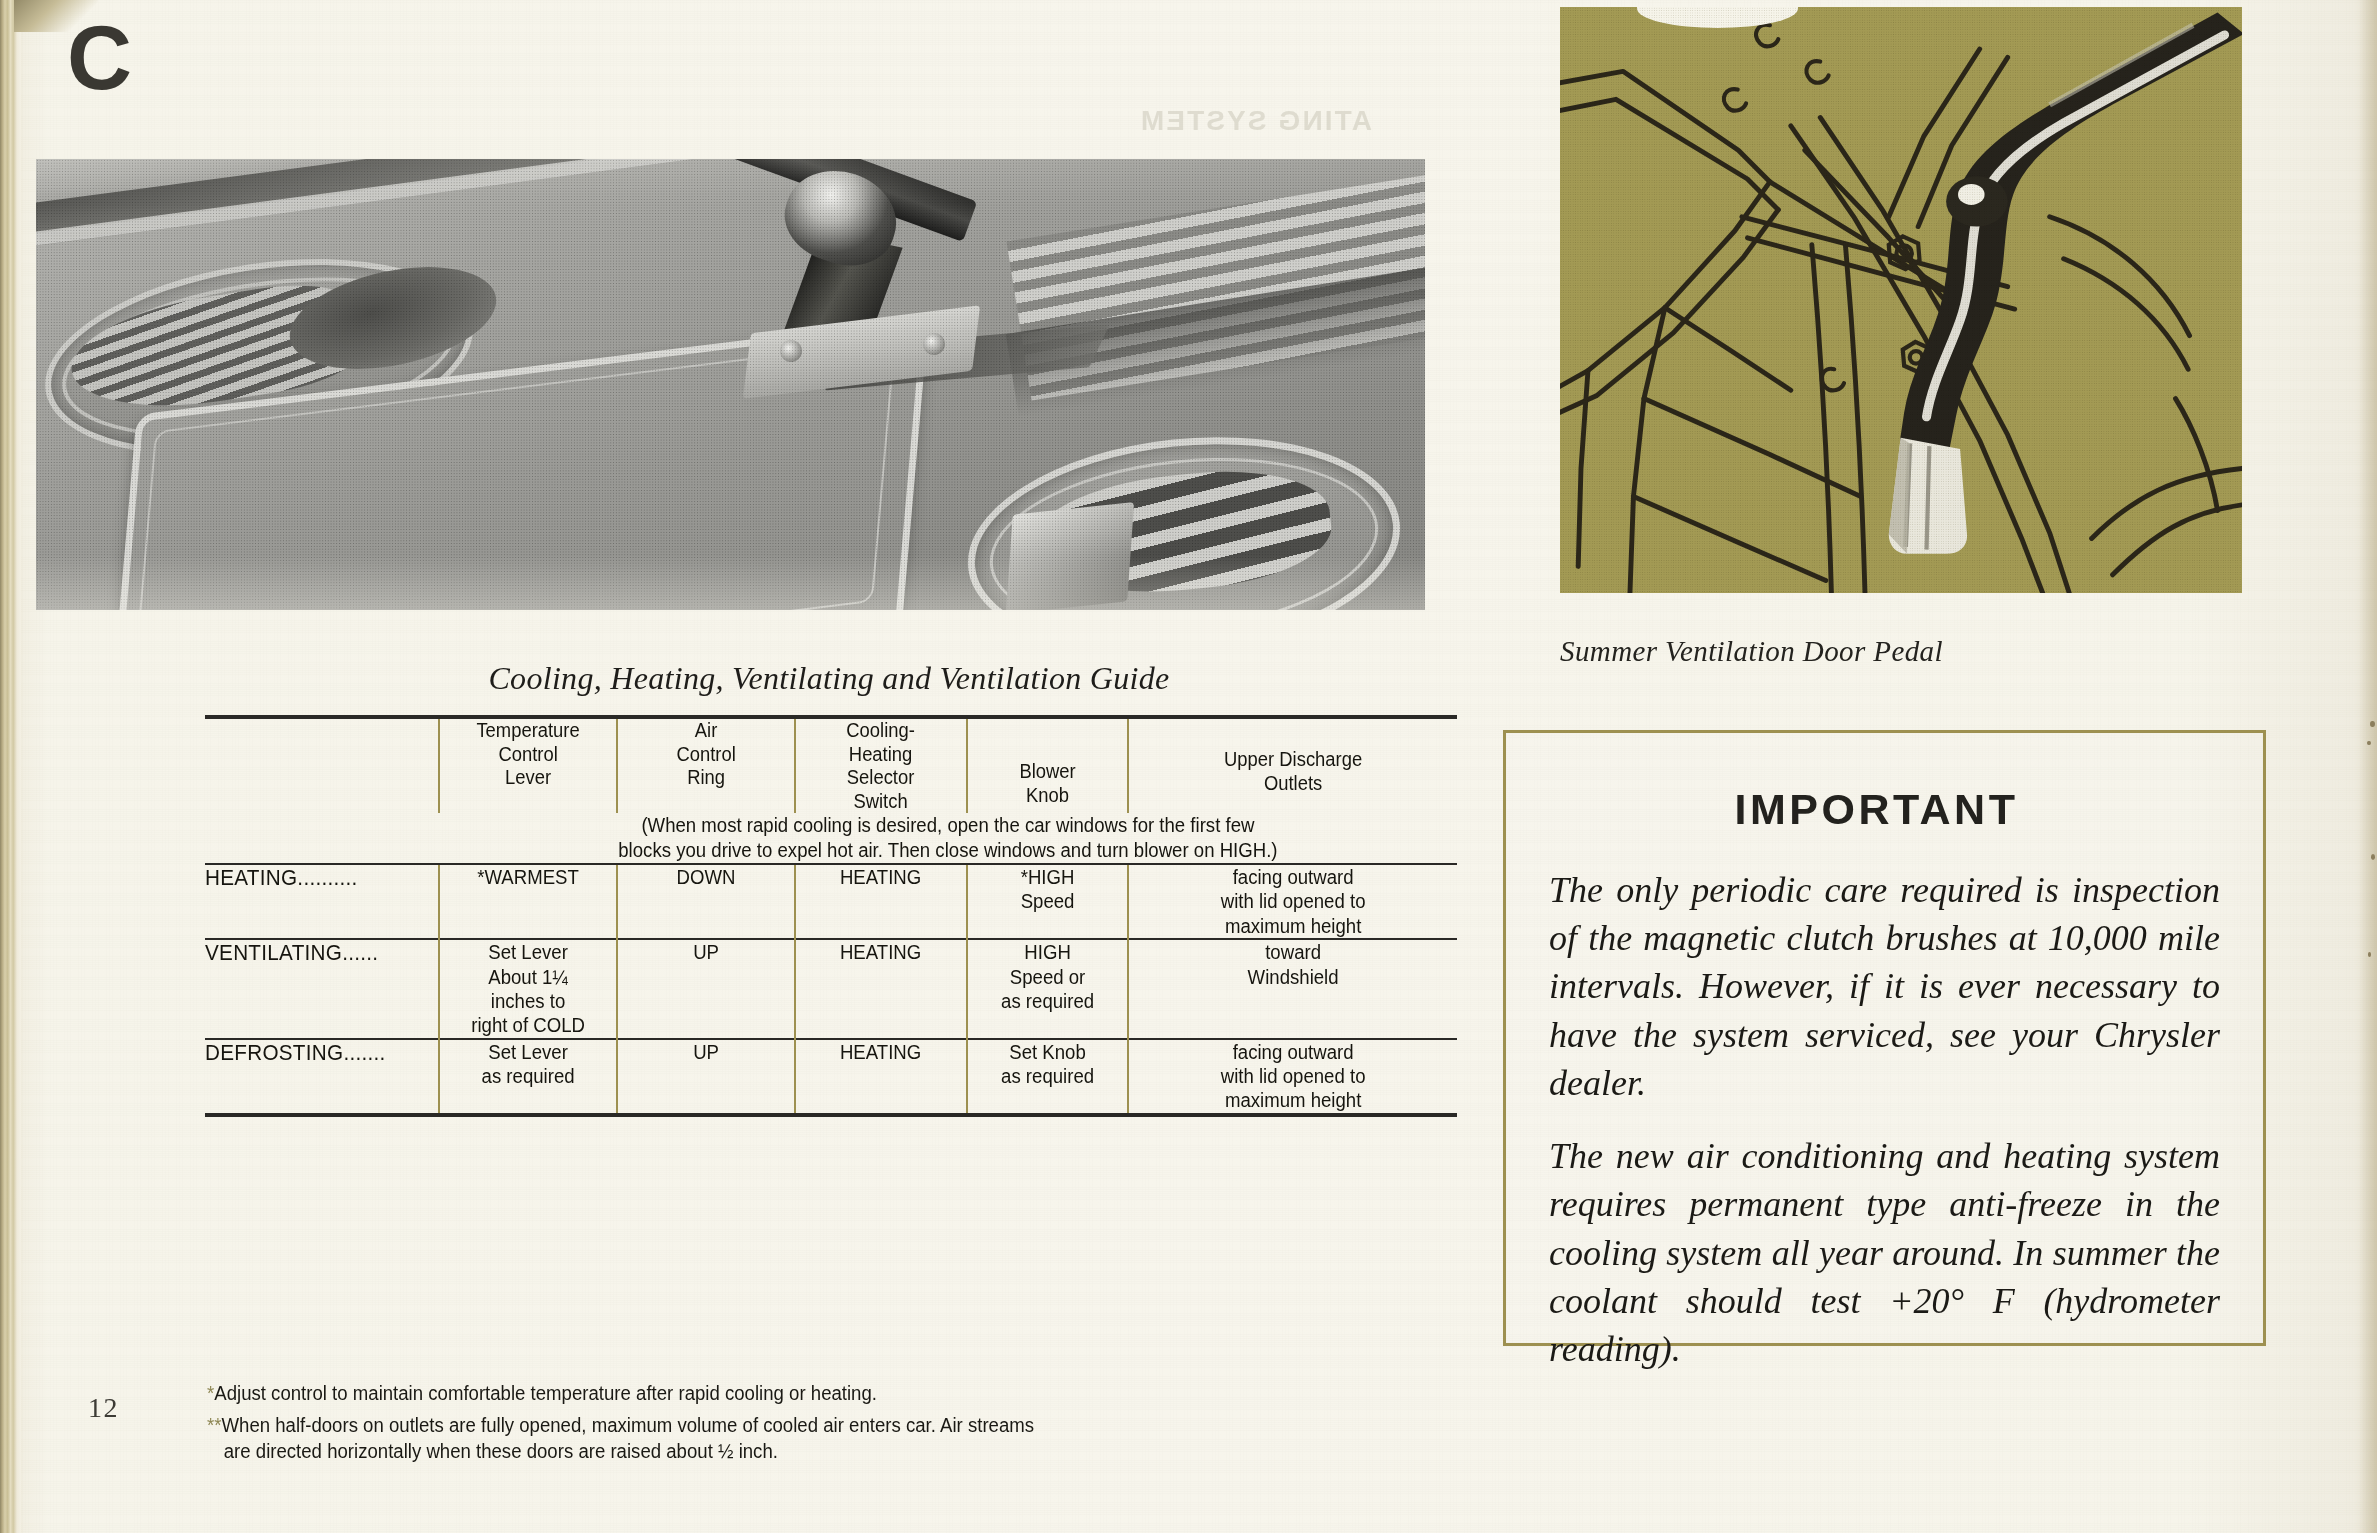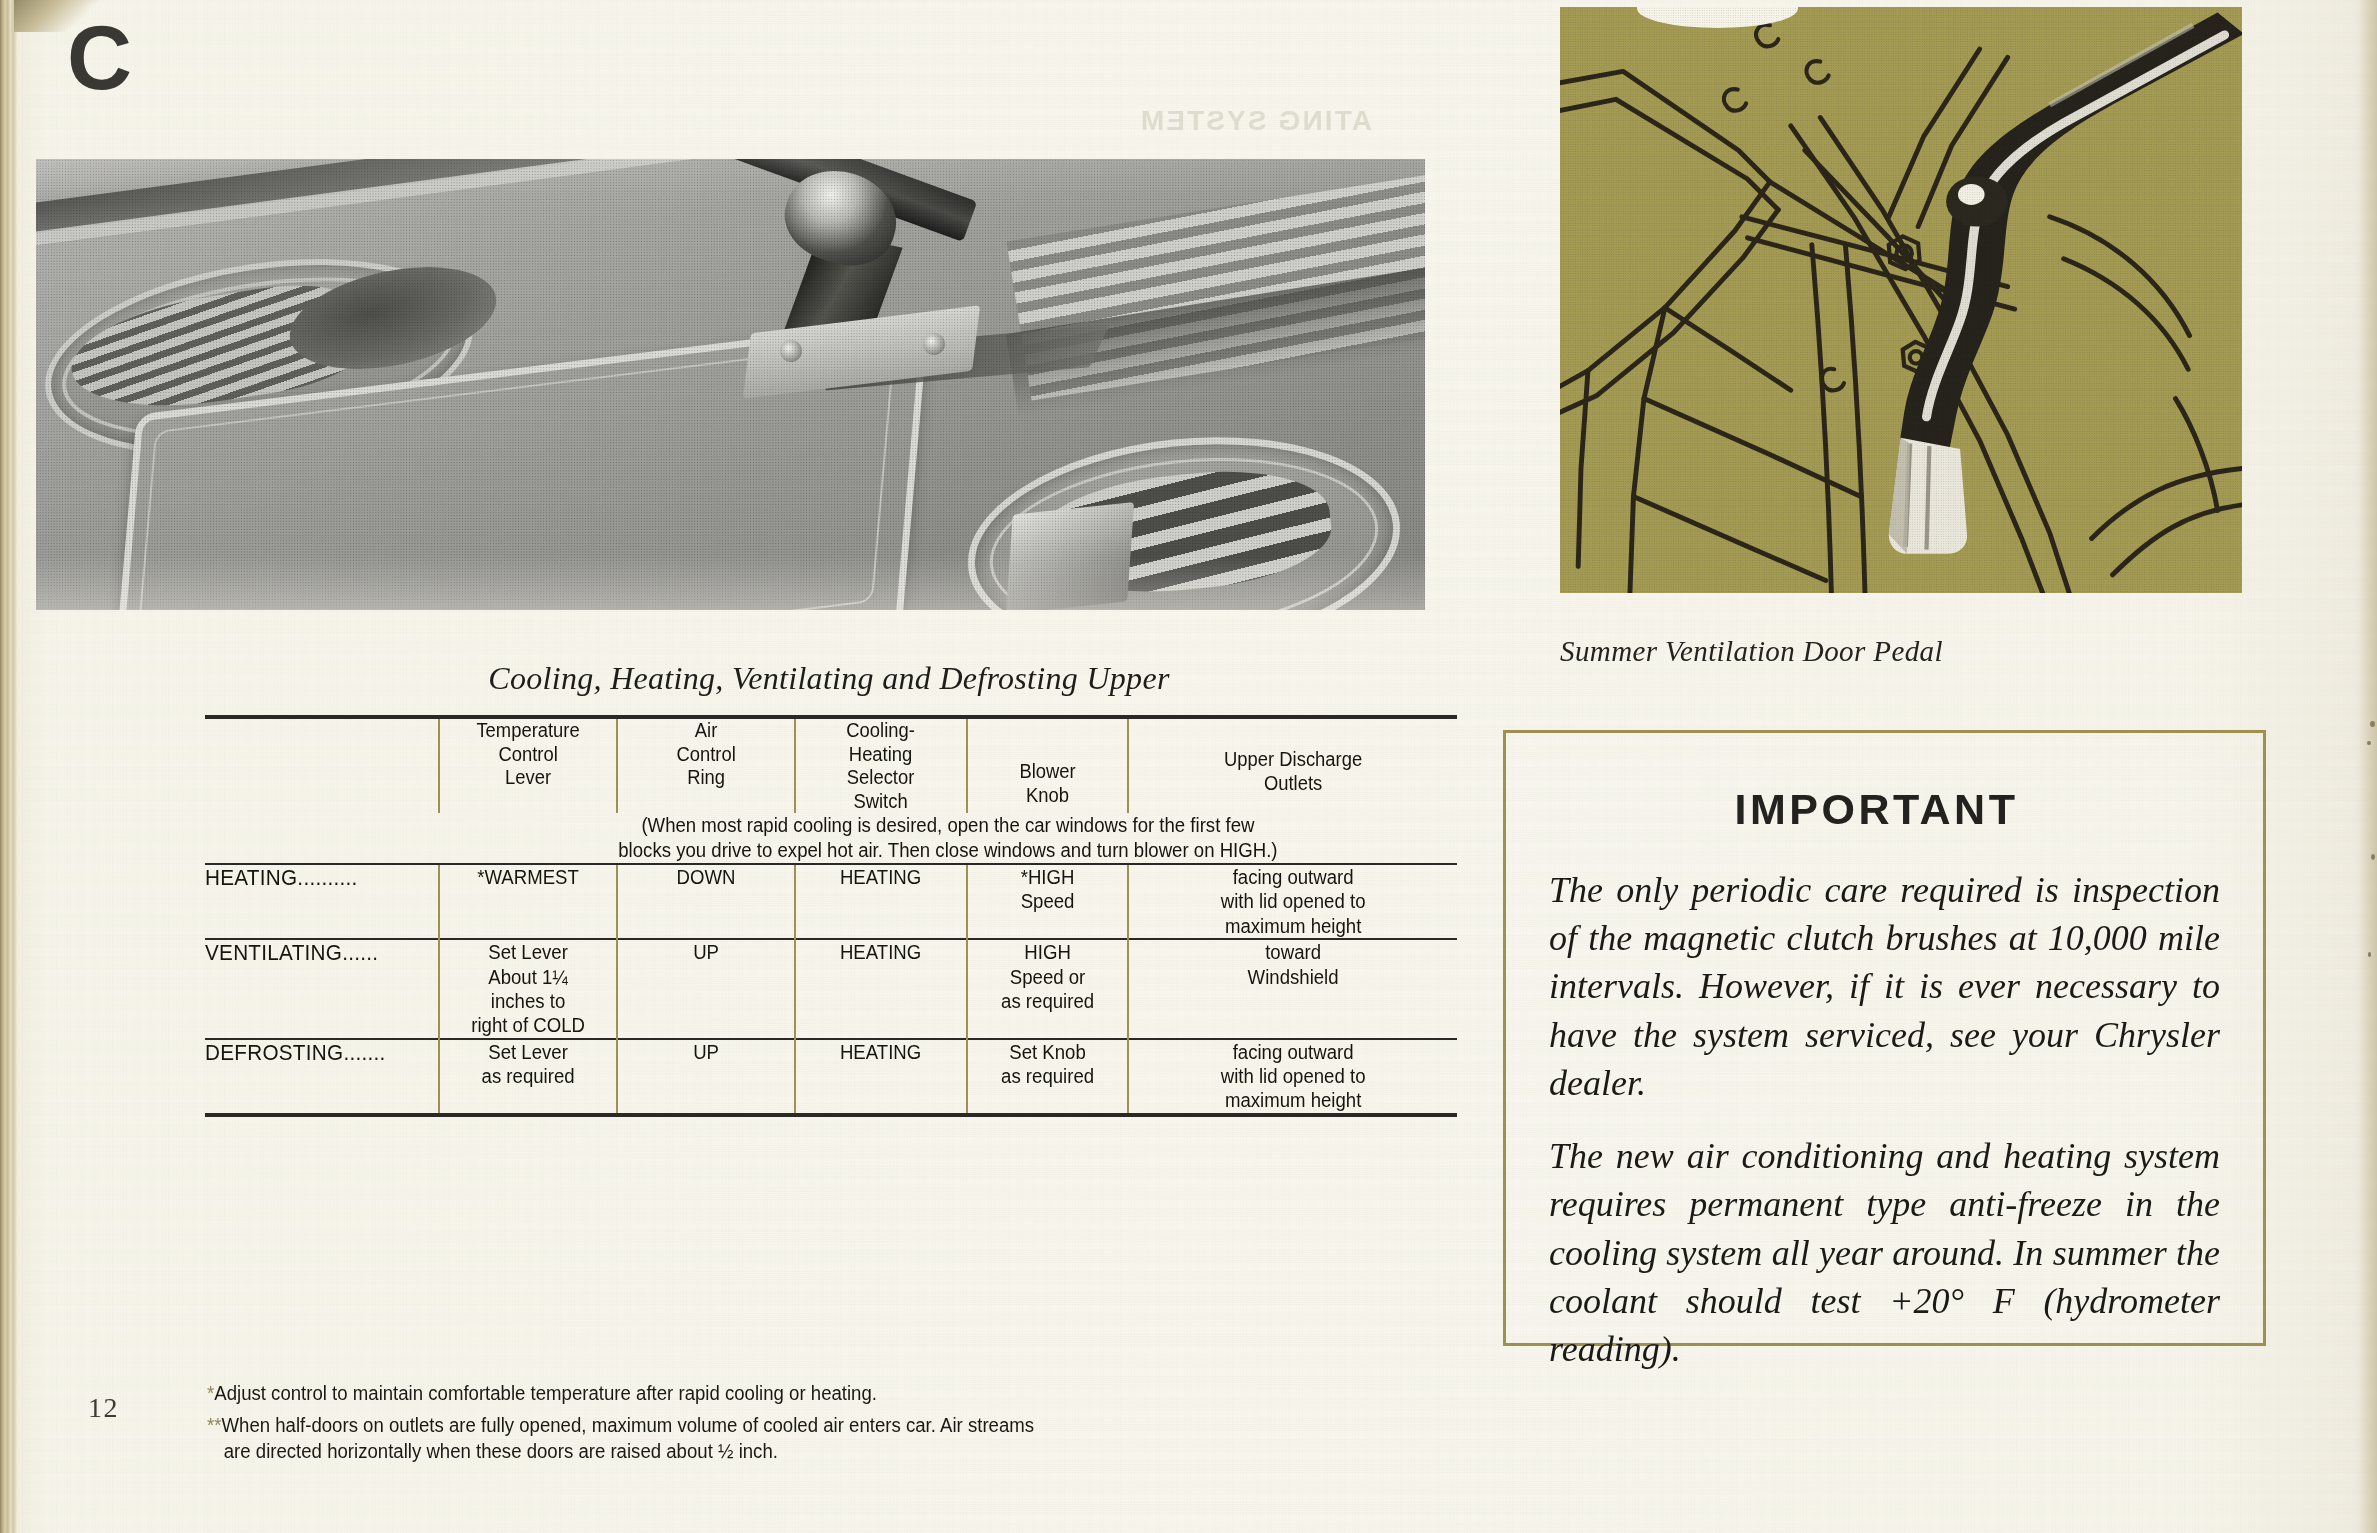--- a/index.html
+++ b/index.html
@@ -534,21 +534,21 @@
       <path d="M 500 624 L 494 772" stroke="#9a978a" stroke-width="7" fill="none"></path>
       <path d="M 528 628 L 524 776" stroke="#9a978a" stroke-width="6" fill="none"></path>
       <path d="M 487 616 L 470 754 L 496 782 L 500 624 Z" fill="#b9b6a6" opacity=".8"></path>
     </svg>
     <div class="topnotch"></div>
     <div class="grain"></div>
   </div>
 
   <div id="illus-caption">Summer Ventilation Door Pedal</div>
 
-  <div id="table-title">Cooling, Heating, Ventilating and Defrosting Upper</div>
+  <div id="table-title">Cooling, Heating, Ventilating and Ventilation Guide</div>
 
   <table id="guide-table">
     <colgroup>
       <col style="width:234px">
       <col style="width:178px">
       <col style="width:178px">
       <col style="width:171px">
       <col style="width:161px">
       <col style="width:329px">
     </colgroup>

